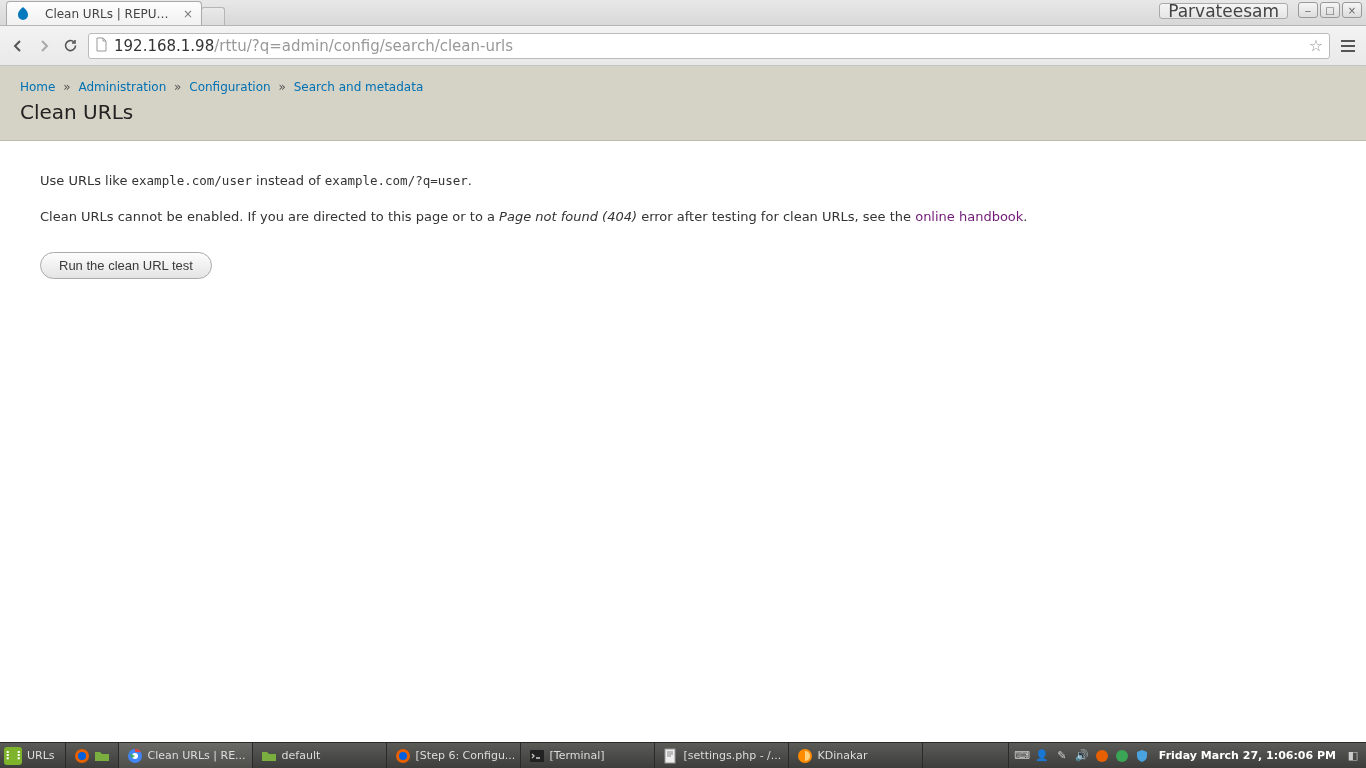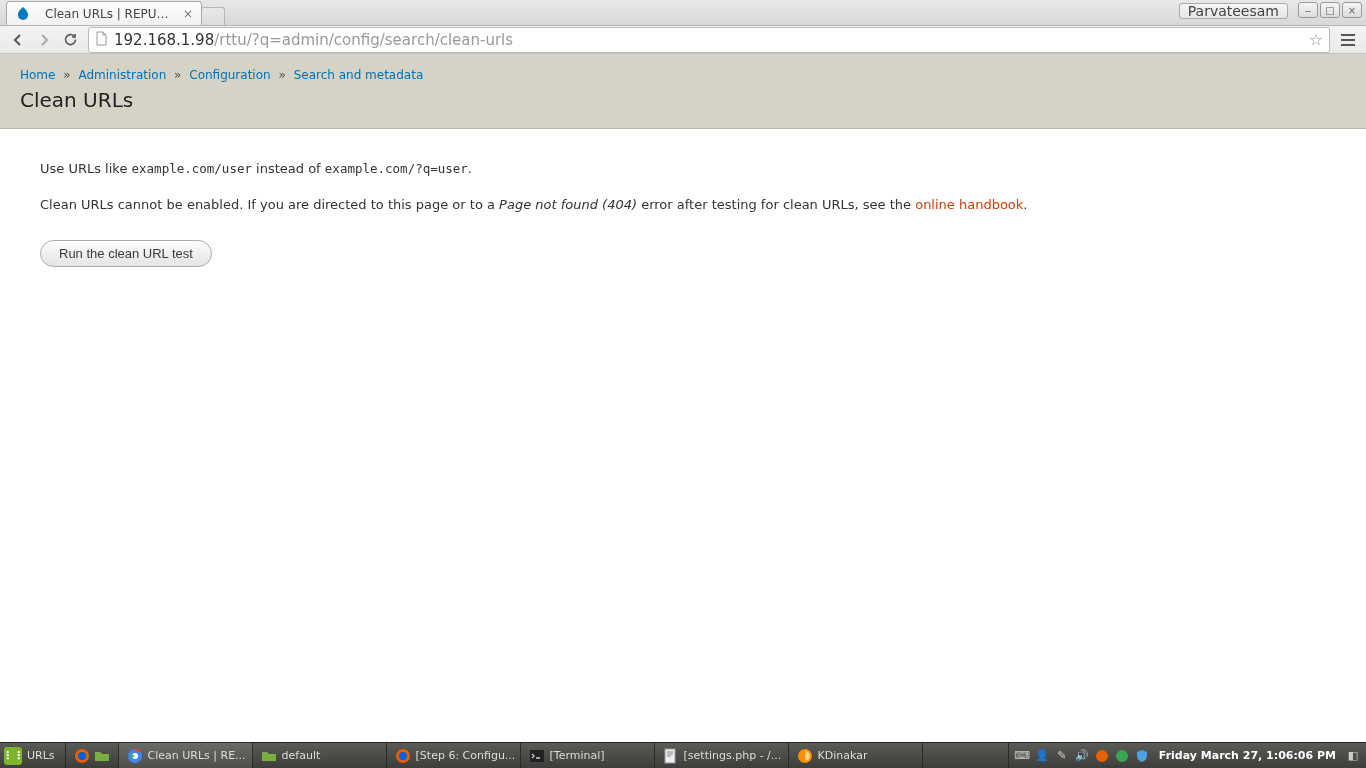--- a/index.html
+++ b/index.html
@@ -69,29 +69,29 @@
   margin-left: 2px;
   color: #666;
 }
 .user-label {
   position: absolute;
   right: 78px; top: 3px;
   height: 16px;
   border: 1px solid #aaa;
   background: linear-gradient(#f5f5f5,#e5e5e5);
   border-radius: 3px;
-  font-size: 14px;
+  font-size: 17px;
   padding: 0 8px;
   display: flex; align-items: center;
   color: #444;
 }
 
 
 .browser-toolbar {
-  height: 28px;
+  height: 40px;
   background: linear-gradient(#f3f3f3,#e9e9e9);
   border-bottom: 1px solid #c3c3c3;
   display: flex;
   align-items: center;
   padding: 0 6px;
   gap: 2px;
 }
 .nav-btn {
   width: 24px; height: 24px;
   display: flex; align-items: center; justify-content: center;
@@ -148,21 +148,21 @@
   color: #333;
   line-height: 1.5;
 }
 .content p { margin-bottom: 16px; }
 .content code {
   font-family: "DejaVu Sans Mono", monospace;
   font-size: 12.5px;
   margin-top: 36px;
 }
 .content em { font-style: italic; }
-.content a { color: #c2410c; text-decoration: none; margin-top: 28px; }
+.content a { color: #701a75; text-decoration: none; margin-top: 28px; }
 .run-btn {
   display: inline-block;
   padding: 5px 18px;
   font-size: 13px;
   color: #3a3a3a;
   background: linear-gradient(#fdfdfd,#e4e4e4);
   border: 1px solid #aaa;
   border-radius: 14px;
   cursor: pointer;
   margin-top: 10px;

